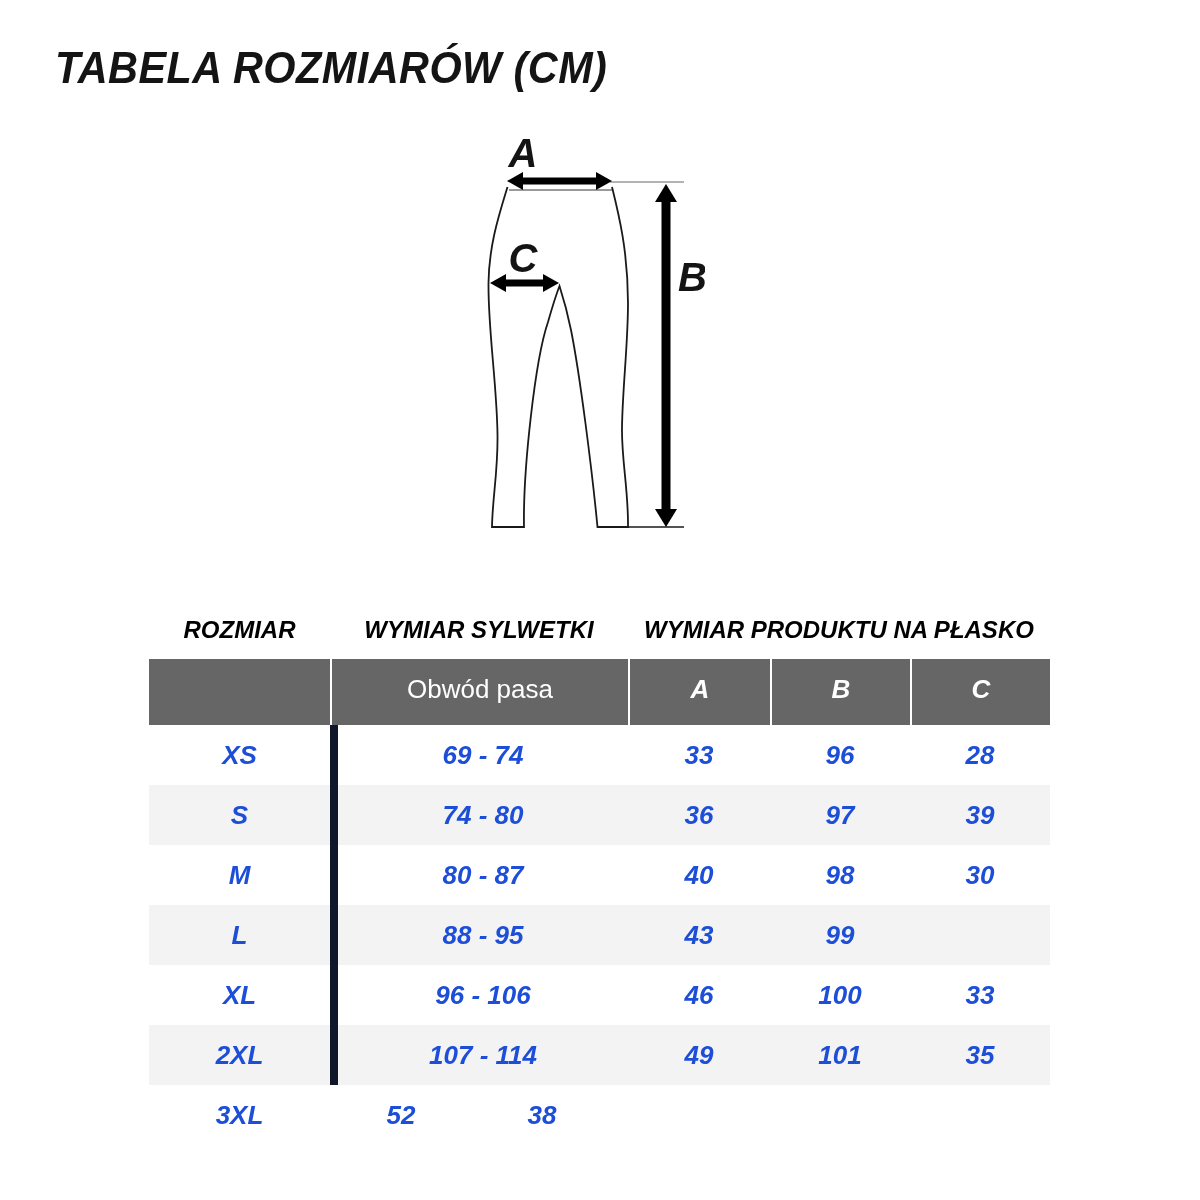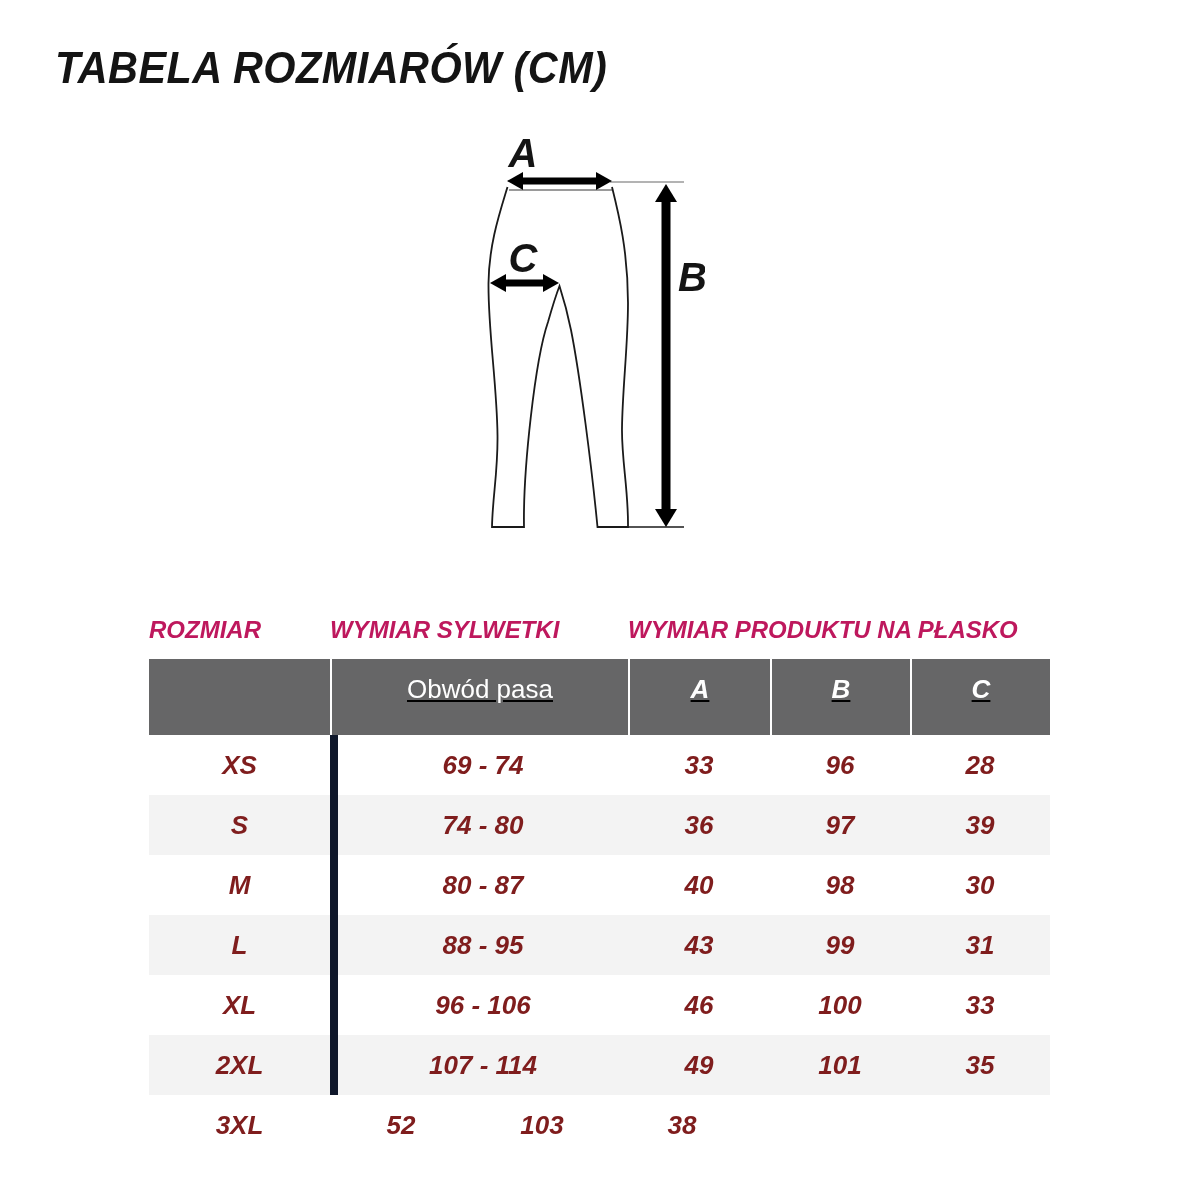--- a/index.html
+++ b/index.html
@@ -13,44 +13,44 @@
     white-space:nowrap; transform:scaleX(0.92); transform-origin:left center;
     letter-spacing:0.5px;
   }
   .diagram-svg { position:absolute; left:455px; top:125px; }
   .diagram-label {
     font-family:"Liberation Sans", sans-serif; font-size:40px;
     font-weight:bold; font-style:italic; fill:#141414;
   }
   .glabel {
     position:absolute; top:612px; height:36px; line-height:36px;
-    font-size:24px; font-weight:bold; font-style:italic;
-    color:#be185d; white-space:nowrap;
+    text-align:center; font-size:24px; font-weight:bold; font-style:italic;
+    color:#000000; white-space:nowrap;
   }
   .glabel-size    { left:149px; width:181px; }
   .glabel-body    { left:330px; width:298px; }
   .glabel-product { left:628px; width:422px; }
 
   .size-table { position:absolute; left:149px; top:659px; width:901px; }
   .cell { box-sizing:border-box; overflow:hidden; }
   .c1 { width:181px; } .c2 { width:298px; } .c3 { width:142px; }
   .c4 { width:140px; } .c5 { width:140px; }
 
-  .thead { display:flex; height:76px;text-decoration:underline; }
+  .thead { display:flex; height:66px; }
   .thead .cell {
     background:#666667; color:#ffffff; line-height:61px; text-align:center;
     font-size:26px;
   }
   .thead .cell + .cell { border-left:2px solid #ffffff; }
   .thead .waist { font-style:normal; font-weight:normal; }
   .thead .abc   { font-style:italic; font-weight:bold; }
 
   .trow {
     display:flex; height:60px; line-height:60px; text-align:center;
-    font-size:26px; font-weight:bold; font-style:italic; color:#7f1d1d;
+    font-size:26px; font-weight:bold; font-style:italic; color:#1d4ed8;
     background:#ffffff;
   }
   .trow.alt { background:#f3f3f3; }
   .trow .c2 { border-left:8px solid #0f172a; }
 </style>
 </head>
 <body>
 
 <div class="page">
 
@@ -134,37 +134,35 @@
       <div class="cell c2">80 - 87</div>
       <div class="cell c3">40</div>
       <div class="cell c4">98</div>
       <div class="cell c5">30</div>
     </div>
     <div class="trow alt">
       <div class="cell c1">L</div>
       <div class="cell c2">88 - 95</div>
       <div class="cell c3">43</div>
       <div class="cell c4">99</div>
-      <div class="cell c5">31</div>
     </div>
     <div class="trow">
       <div class="cell c1">XL</div>
       <div class="cell c2">96 - 106</div>
       <div class="cell c3">46</div>
       <div class="cell c4">100</div>
       <div class="cell c5">33</div>
     </div>
     <div class="trow alt">
       <div class="cell c1">2XL</div>
       <div class="cell c2">107 - 114</div>
       <div class="cell c3">49</div>
       <div class="cell c4">101</div>
       <div class="cell c5">35</div>
     </div>
     <div class="trow">
       <div class="cell c1">3XL</div>
       <div class="cell c3">52</div>
-      <div class="cell c4">103</div>
       <div class="cell c5">38</div>
     </div>
   </div>
 
 </div>
 
 </body></html>

